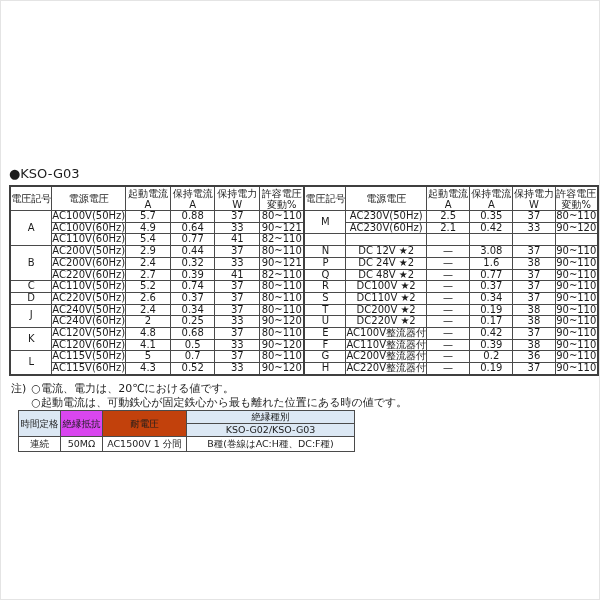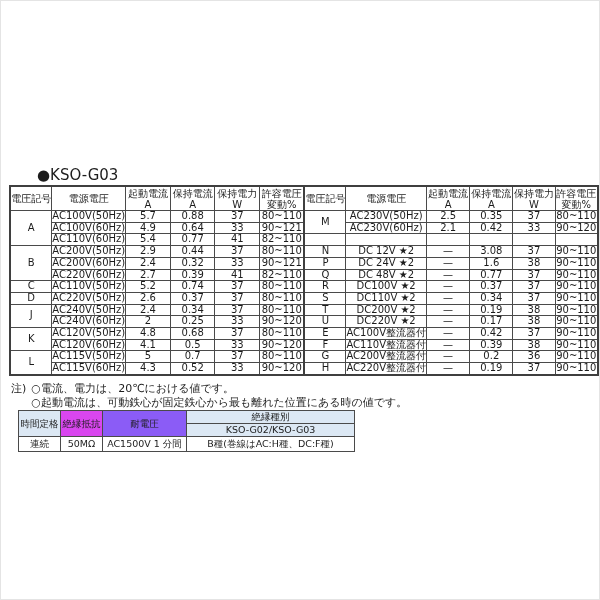--- a/index.html
+++ b/index.html
@@ -2,21 +2,21 @@
 <html><head>
 <meta charset="utf-8">
 <style>
   html,body{margin:0;padding:0;}
   body{
     width:600px;height:600px;background:#ffffff;position:relative;overflow:hidden;
     font-family:"DejaVu Sans","Liberation Sans",sans-serif;color:#1c1c1c;
   }
   .page{position:absolute;inset:0;border:1px solid #e4e4e4;box-sizing:border-box;}
   .title{position:absolute;left:11px;top:145px;font-size:14px;font-weight:bold;letter-spacing:1px;}
-  .subtitle{position:absolute;left:8px;top:165px;font-size:15px;margin-left:28px;}
+  .subtitle{position:absolute;left:8px;top:165px;font-size:13px;}
 
   .main-tables{position:absolute;left:8px;top:184px;display:flex;align-items:flex-start;}
   table{border-collapse:collapse;table-layout:fixed;}
   .half{border:2px solid #3f3f3f;}
   .half th,.half td{
     border:1px solid #4a4a4a;font-size:10px;font-weight:normal;text-align:center;
     padding:0;white-space:nowrap;overflow:hidden;color:#1c1c1c;
   }
   .half th{height:23px;line-height:11px;background:#ffffff;}
   .half td{height:10.7px;line-height:10.7px;}
@@ -321,21 +321,21 @@
       <colgroup>
         <col style="width:42px">
           <col style="width:42px">
           <col style="width:84px">
           <col style="width:168px">
       </colgroup>
       <thead>
         <tr>
           <th rowspan="2" style="background: rgb(220, 232, 244);">時間定格</th>
           <th rowspan="2" style="background: #d946ef;">絶縁抵抗</th>
-          <th rowspan="2" style="background: #8b5cf6;">耐電圧</th>
+          <th rowspan="2" style="background: #c2410c;">耐電圧</th>
           <th style="background: rgb(220, 232, 244); margin-left: 32px;">絶縁種別</th>
         </tr>
         <tr>
           <th style="background: rgb(220, 232, 244); margin-left: 27px;">KSO-G02/KSO-G03</th>
         </tr>
       </thead>
       <tbody>
         <tr>
           <td>連続</td>
           <td>50MΩ</td>

